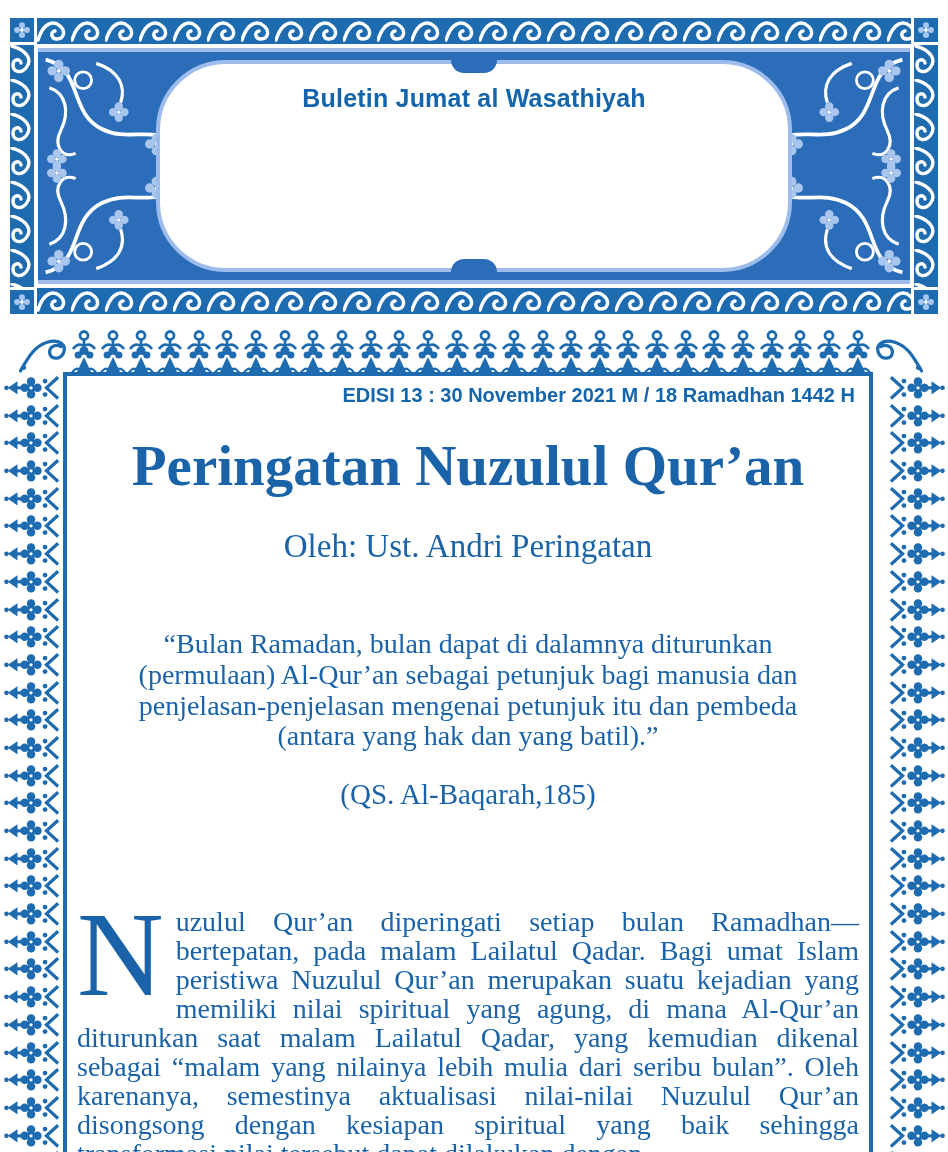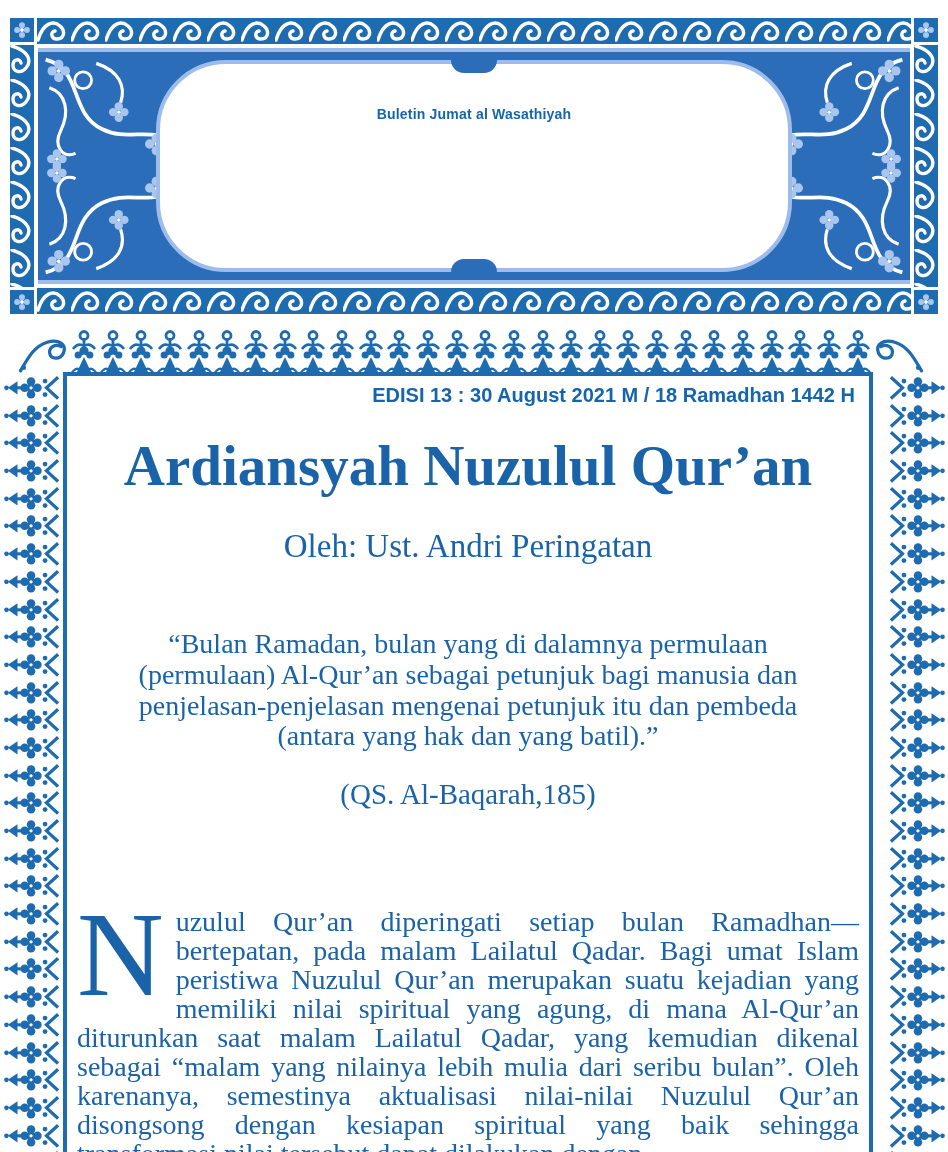--- a/index.html
+++ b/index.html
@@ -31,22 +31,22 @@
   .vine-tl{left:2px;top:2px}
   .vine-tr{right:2px;top:2px;transform:scaleX(-1)}
   .vine-bl{left:2px;bottom:2px;transform:scaleY(-1)}
   .vine-br{right:2px;bottom:2px;transform:scale(-1,-1)}
   .cartouche{position:absolute;left:118px;right:118px;top:8px;bottom:8px;background:#fff;
              border-radius:70px;border:4px solid var(--lightb);
              display:flex;flex-direction:column;align-items:center;}
   .bump{position:absolute;width:46px;height:13px;background:var(--panel);left:50%;transform:translateX(-50%);}
   .bump-top{top:-4px;border-radius:0 0 23px 23px;}
   .bump-bottom{bottom:-4px;border-radius:23px 23px 0 0;}
-  .bulletin-title{margin-top:42px;font-family:"Liberation Sans",sans-serif;font-weight:bold;
-                  font-size:14px;color:var(--label);letter-spacing:.2px;}
+  .bulletin-title{margin-top:20px;font-family:"Liberation Sans",sans-serif;font-weight:bold;
+                  font-size:25px;color:var(--label);letter-spacing:.2px;}
   .calligraphy{flex:1;display:flex;align-items:center;justify-content:center;
                font-family:"DejaVu Sans",sans-serif;font-size:116px;line-height:1;
                color:var(--panel);padding-bottom:14px;}
 
   
   .doll-row{position:absolute;left:18px;top:328px;width:912px;height:47px;color:var(--orn);
             display:flex;align-items:flex-end;}
   .curl-svg{flex:0 0 auto;}
   .curl-right{transform:scaleX(-1);}
   .dolls{display:flex;width:802px;justify-content:space-between;align-items:flex-end;}
@@ -678,21 +678,21 @@
       </svg>
       <svg viewBox="0 0 60 28" width="58" height="27.7" style="flex: 0 0 auto; transform: scaleX(-1);">
         <use href="#chain"></use>
       </svg>
       <svg viewBox="0 0 60 28" width="58" height="27.7" style="flex: 0 0 auto; transform: scaleX(-1);">
         <use href="#chain"></use>
       </svg>
     </div>
 
   <div class="content">
-    <div class="edition">EDISI 13 : 30 August  2021 M / 18 Ramadhan 1442 H</div>
-    <h1 class="title">Ardiansyah Nuzulul Qur’an</h1>
+    <div class="edition">EDISI 13 : 30 November  2021 M / 18 Ramadhan 1442 H</div>
+    <h1 class="title">Peringatan Nuzulul Qur’an</h1>
     <div class="author">Oleh: Ust. Andri Peringatan</div>
-    <div class="quote">“Bulan Ramadan, bulan yang di dalamnya permulaan (permulaan) Al-Qur’an sebagai petunjuk bagi manusia dan penjelasan-penjelasan mengenai petunjuk itu dan pembeda (antara yang hak dan yang batil).”</div>
+    <div class="quote">“Bulan Ramadan, bulan dapat di dalamnya diturunkan (permulaan) Al-Qur’an sebagai petunjuk bagi manusia dan penjelasan-penjelasan mengenai petunjuk itu dan pembeda (antara yang hak dan yang batil).”</div>
     <div class="quote-source">(QS. Al-Baqarah,185)</div>
     <p class="body"><span class="dropcap">N</span><span>uzulul Qur’an diperingati setiap bulan Ramadhan—bertepatan, pada malam Lailatul Qadar. Bagi umat Islam peristiwa Nuzulul Qur’an merupakan suatu kejadian yang memiliki nilai spiritual yang agung, di mana Al-Qur’an diturunkan saat malam Lailatul Qadar, yang kemudian dikenal sebagai “malam yang nilainya lebih mulia dari seribu bulan”. Oleh karenanya, semestinya aktualisasi nilai-nilai Nuzulul Qur’an disongsong dengan kesiapan spiritual yang baik sehingga transformasi nilai tersebut dapat dilakukan dengan</span></p>
   </div>
 
 </div>
 
 </body></html>

